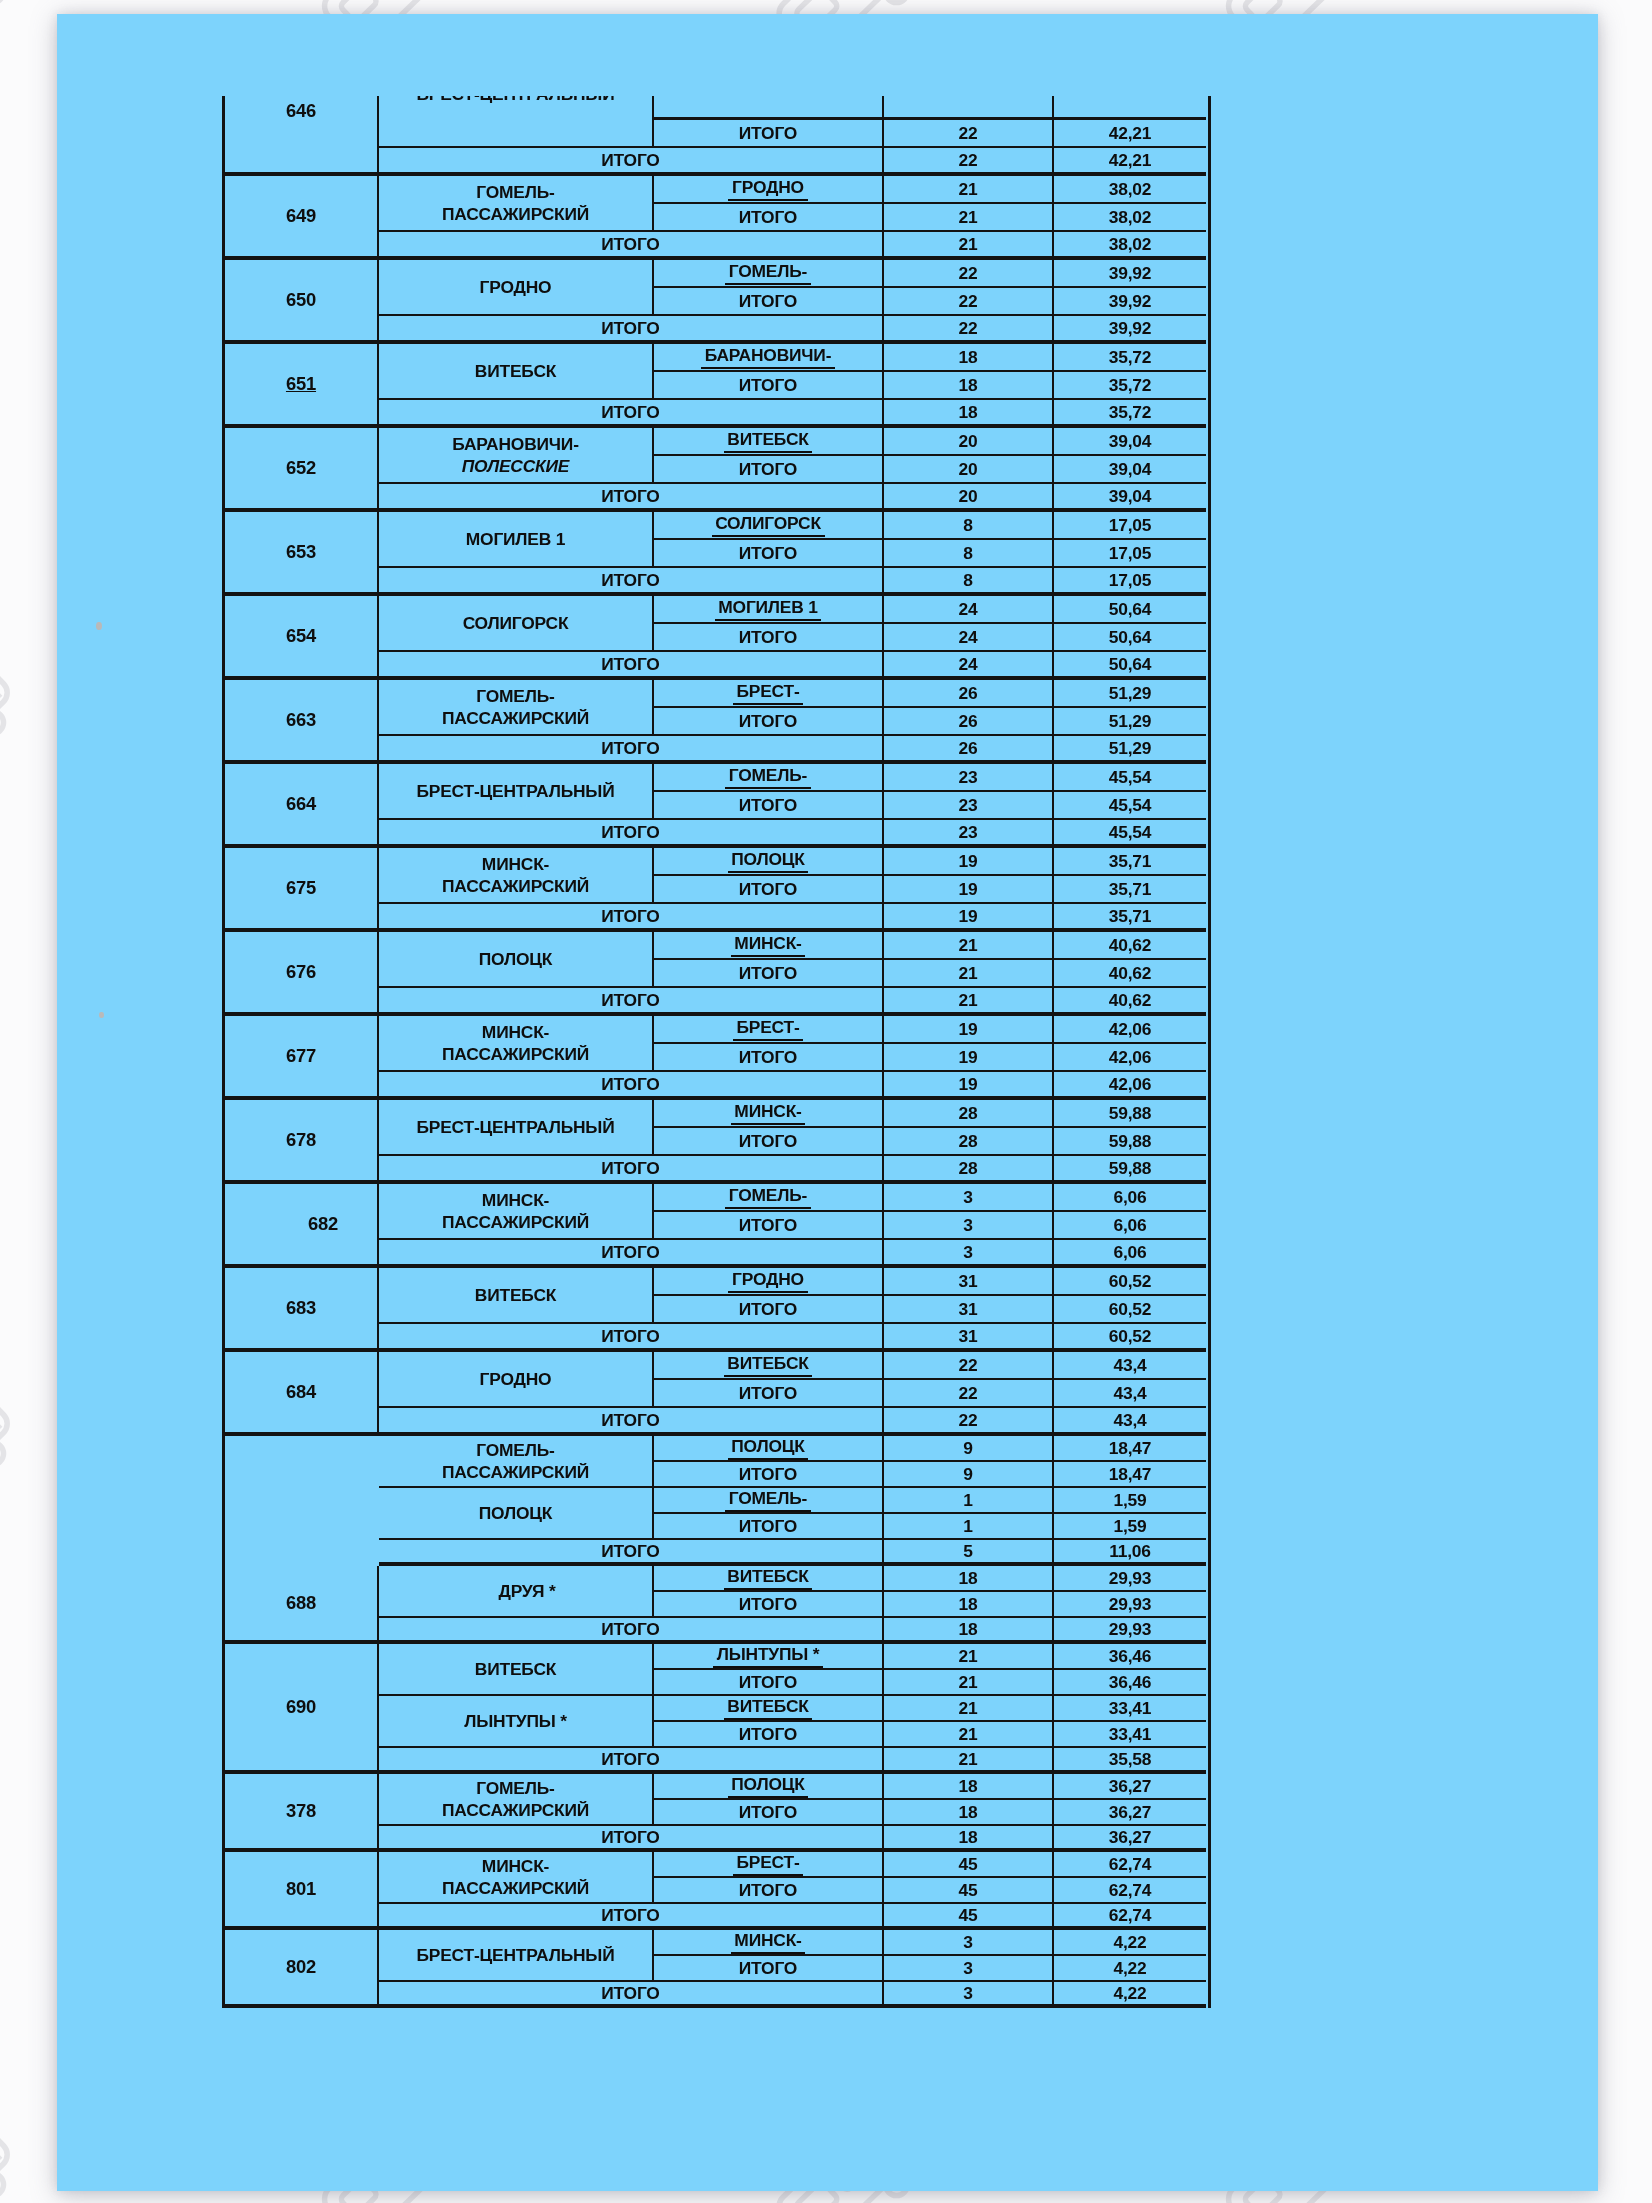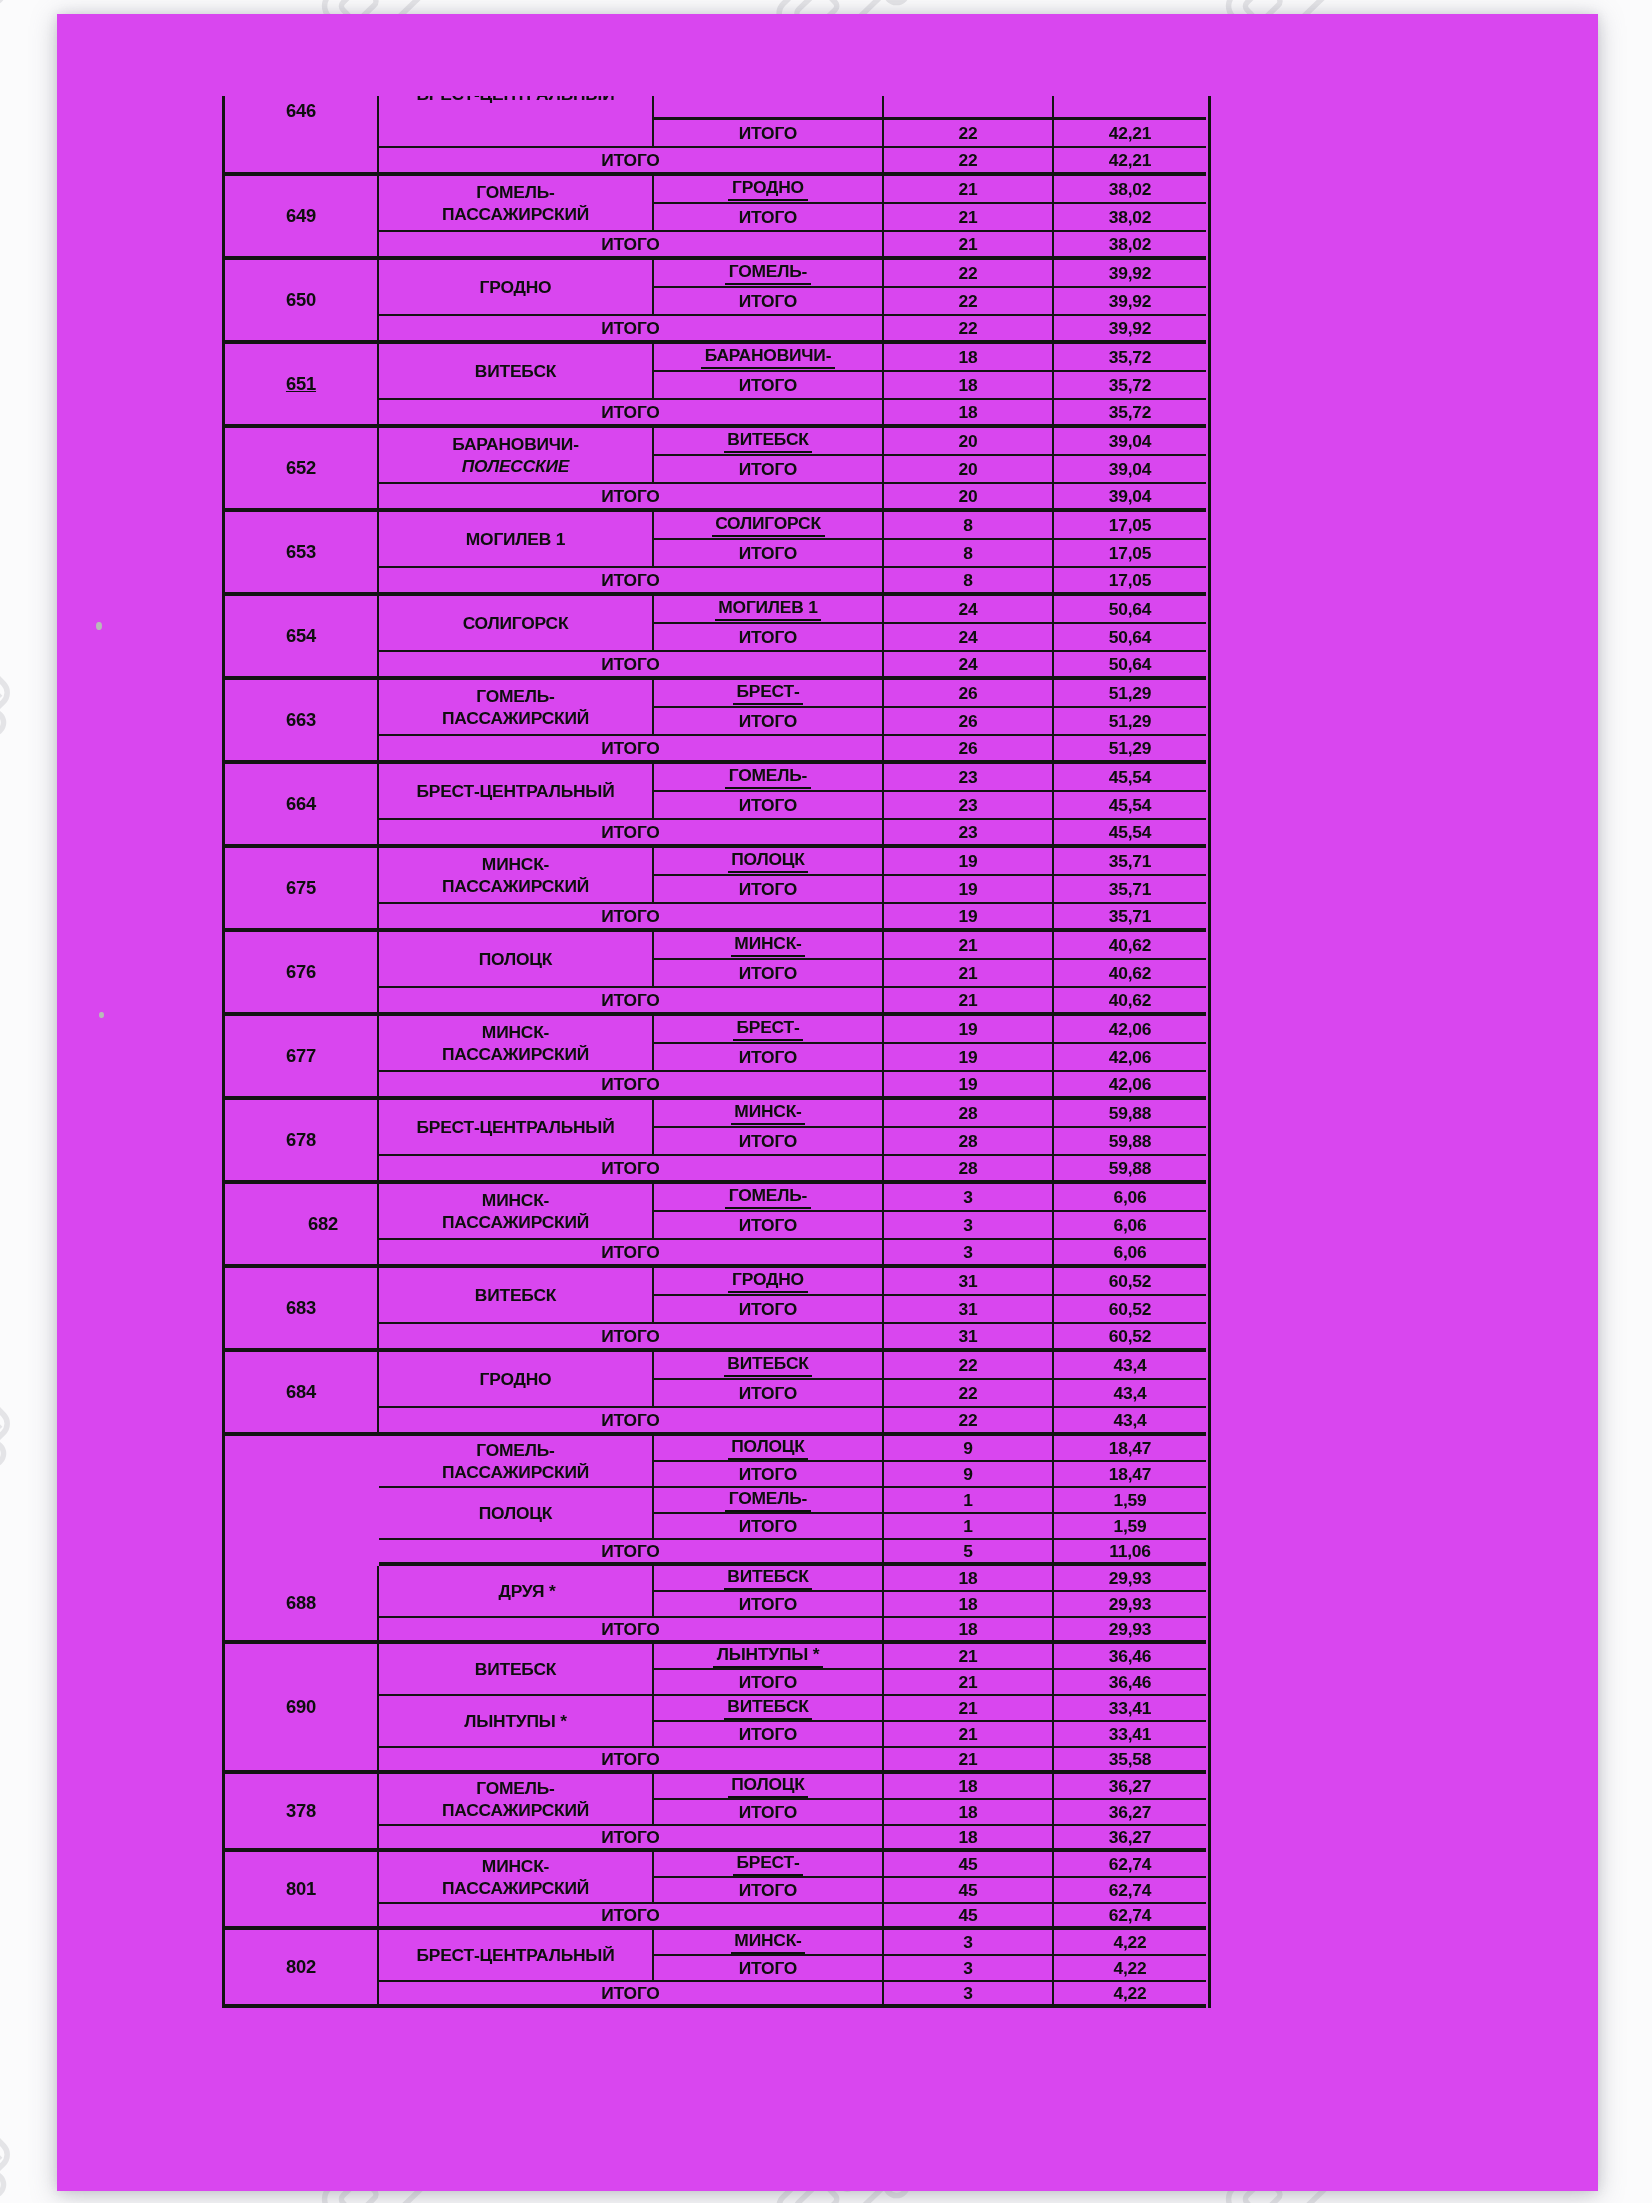--- a/index.html
+++ b/index.html
@@ -5,21 +5,21 @@
   html,body{margin:0;padding:0;}
   body{
     width:1653px;height:2204px;position:relative;overflow:hidden;
     background:#fbfbfc;
     font-family:"Liberation Sans","DejaVu Sans",sans-serif;
   }
   .pattern{position:absolute;inset:0;z-index:0;}
   .pattern .veh{position:absolute;transform:rotate(-44deg);}
   .paper{
     position:absolute;left:57px;top:13.8px;width:1541px;height:2177px;
-    background:#d946ef;z-index:1;
+    background:#7dd3fc;z-index:1;
     box-shadow:0 3.7px 24px rgba(110,110,125,.38),0 0 9.2px rgba(140,140,155,.22);
   }
   .speck{position:absolute;background:#b9b9b9;border-radius:50%;}
   .sheet-table{
     position:absolute;left:165px;top:82px;width:989px;box-sizing:border-box;
     border:0 solid #131313;border-left-width:3.7px;border-right-width:3.7px;
   }
   .block{display:grid;grid-template-columns:154px 275px 230px 170px 152px;}
   .cell{
     box-sizing:border-box;border:0 solid #131313;

